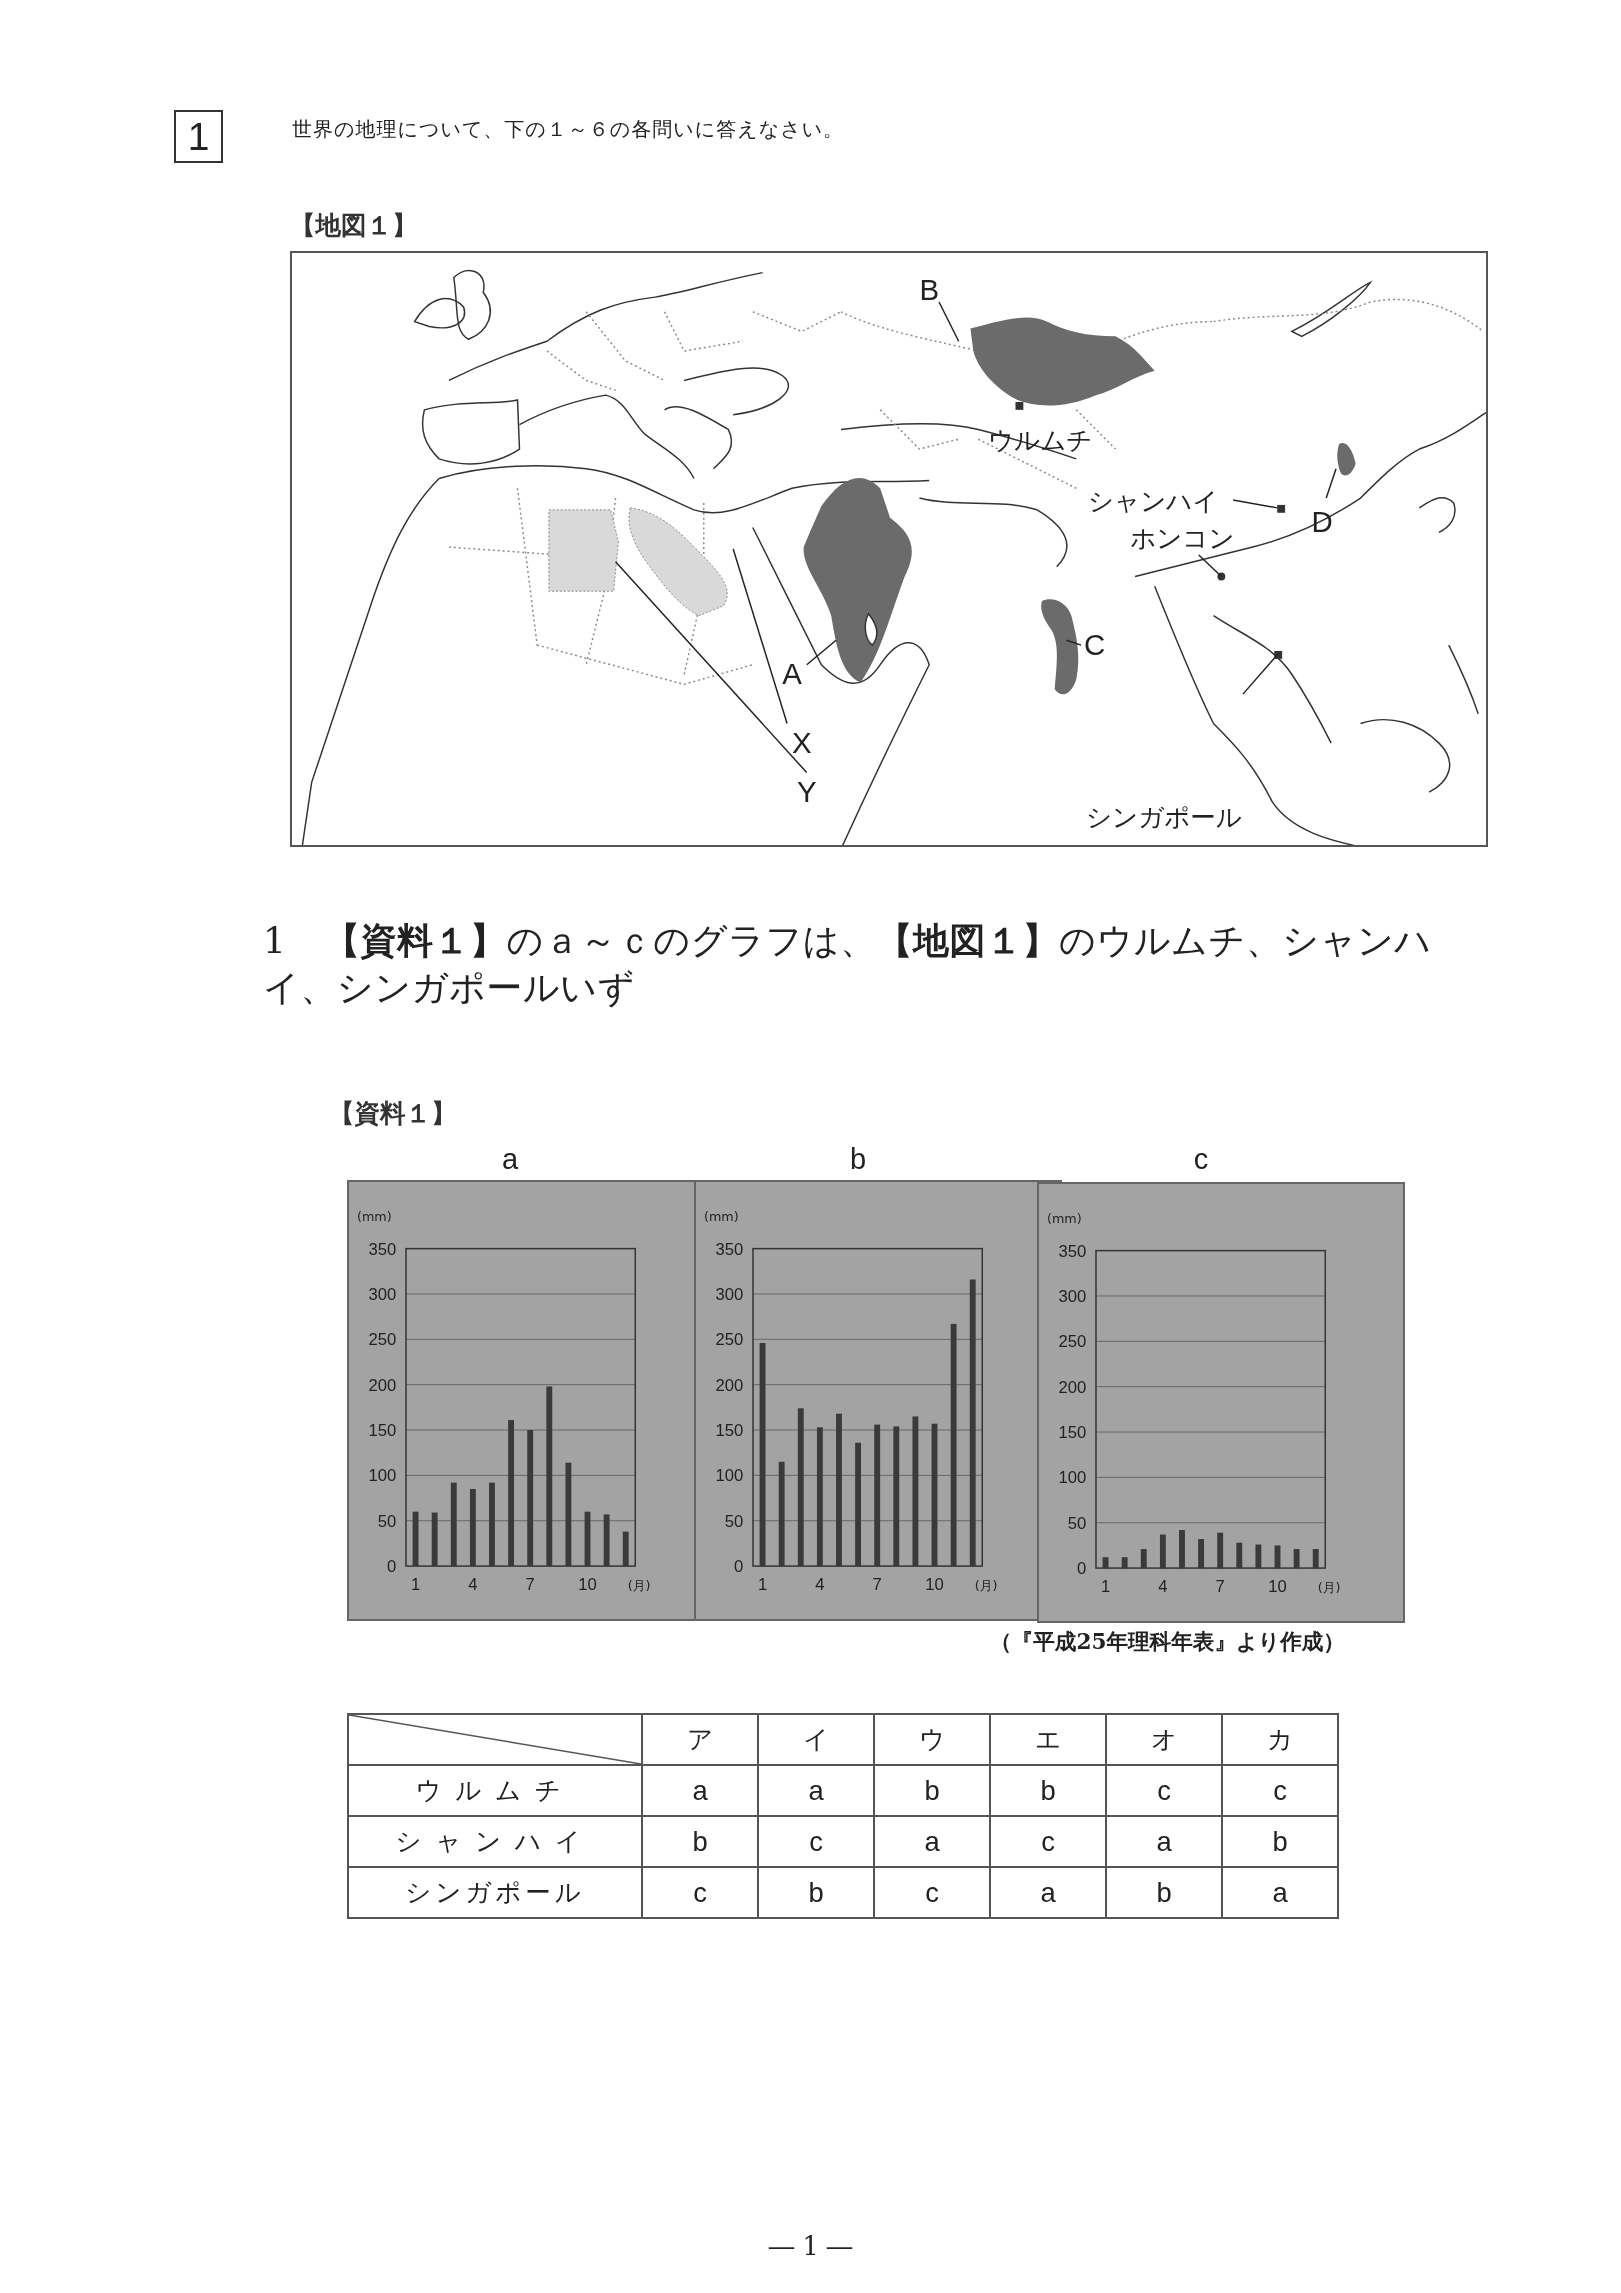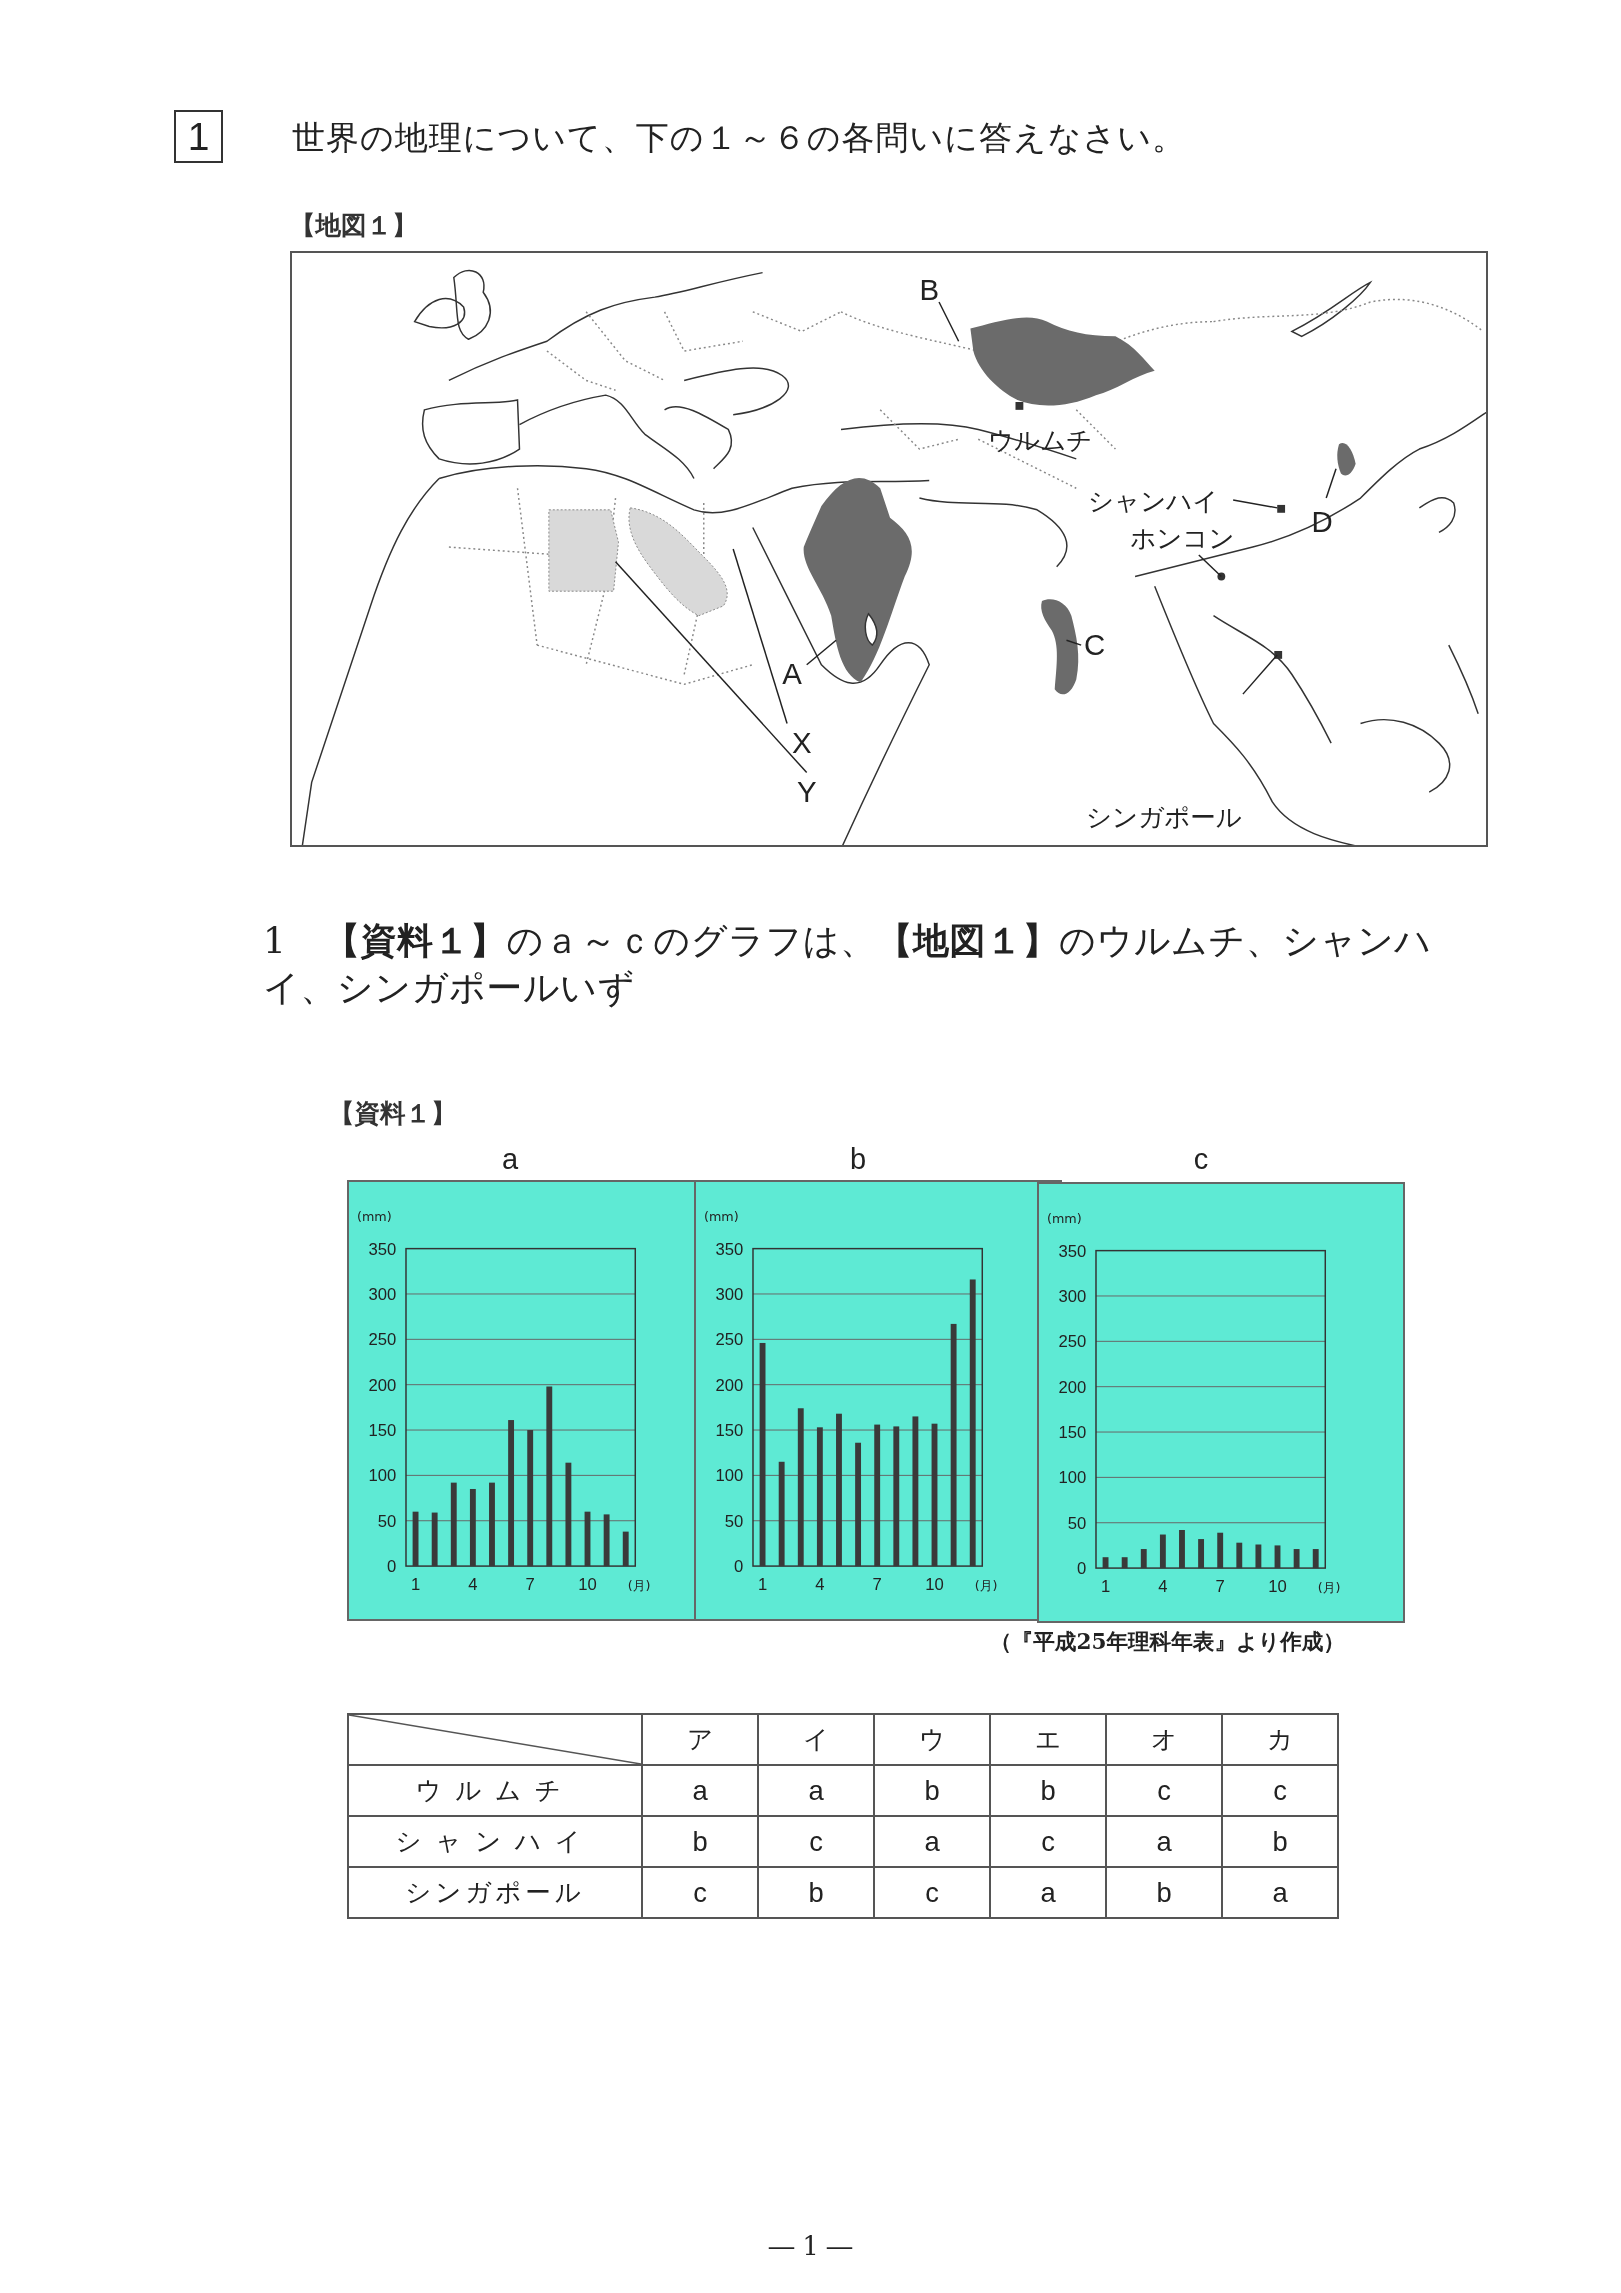--- a/index.html
+++ b/index.html
@@ -1,32 +1,32 @@
 <!DOCTYPE html>
 <html><head>
 <meta charset="utf-8">
 <style>
   html, body { margin: 0; padding: 0; background: #ffffff; }
   body { width: 1621px; height: 2294px; position: relative; font-family: "DejaVu Serif", serif; color: #222; overflow: hidden; }
   .abs { position: absolute; }
   .qnum-box { left: 174px; top: 110px; width: 49px; height: 53px; border: 2.9px solid #333; display: flex; align-items: center; justify-content: center; font-family: "Liberation Sans", sans-serif; font-size: 39px; color: #222; box-sizing: border-box; }
-  .intro { left: 292px; top: 116px; font-size: 33px; letter-spacing: 1px; }
+  .intro { left: 292px; top: 116px; font-size: 20px; letter-spacing: 1px; }
   .bracket-label { font-family: "DejaVu Sans", sans-serif; font-weight: bold; font-size: 25.5px; color: #333; }
   .map-label { left: 290px; top: 208px; }
   .map-frame { left: 290px; top: 251px; width: 1198px; height: 596px; border: 2px solid #555; box-sizing: border-box; background: #fff; overflow: hidden; }
   .map-frame svg { position: absolute; left: 0; top: 0; }
   .maptext { font-family: "DejaVu Serif", serif; font-size: 26px; fill: #222; }
   .maplet { font-family: "Liberation Sans", sans-serif; font-size: 30px; fill: #222; }
   .question { left: 263px; top: 917px; width: 1235px; font-size: 36px; line-height: 47px; letter-spacing: 0.5px; }
   .question .num { display: inline-block; width: 61px; }
   .question .indent { padding-left: 15.7px; }
   .question b { font-family: "DejaVu Sans", sans-serif; font-weight: bold; }
   .res-label { left: 329px; top: 1096px; }
   .chart-title { font-family: "Liberation Sans", sans-serif; font-size: 29px; color: #222; text-align: center; width: 314px; }
-  .chart-box { width: 368px; height: 441px; border: 2px solid #666; box-sizing: border-box; background: #5eead4; }
+  .chart-box { width: 368px; height: 441px; border: 2px solid #666; box-sizing: border-box; background: #a3a3a3; }
   .chart-box svg { display: block; }
   .axis-text { font-family: "Liberation Sans", sans-serif; font-size: 17px; fill: #222; }
   .unit-text { font-family: "DejaVu Sans", sans-serif; font-size: 13px; fill: #222; }
   .source { left: 990px; top: 1627px; font-size: 21.6px; font-weight: bold; }
   table.combo { position: absolute; left: 347px; top: 1713px; width: 992px; border-collapse: collapse; }
   table.combo td { border: 2px solid #555; height: 47px; text-align: center; font-size: 25.5px; }
   table.combo td.rowhead { width: 290px; font-family: "DejaVu Serif", serif; letter-spacing: 13.7px; }
   table.combo td.val { font-family: "Liberation Sans", sans-serif; font-size: 27.4px; }
   table.combo td.colhead { font-family: "DejaVu Serif", serif; }
   td.diag { position: relative; padding: 0; }

